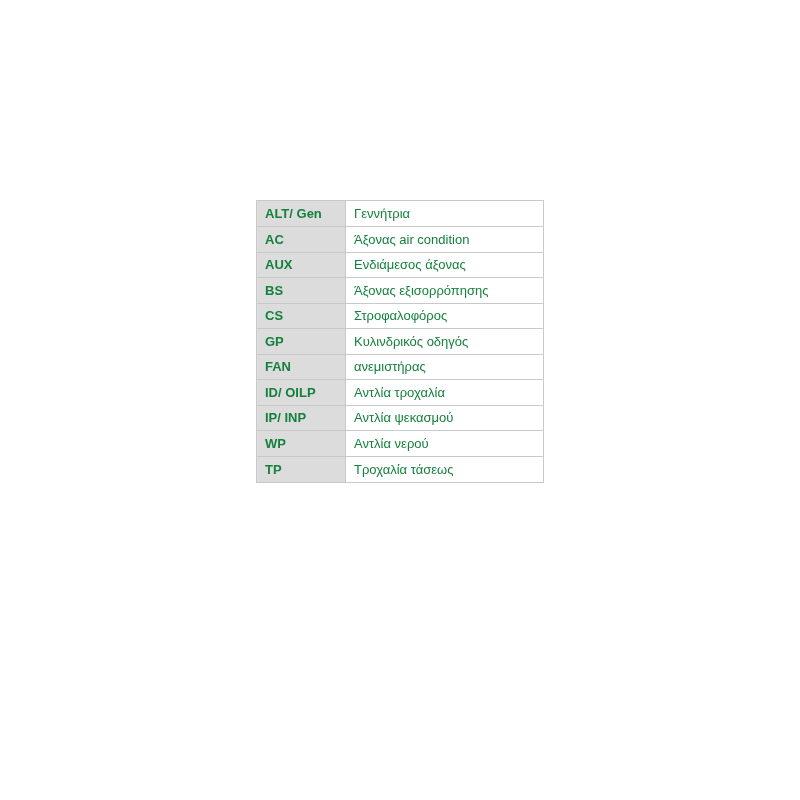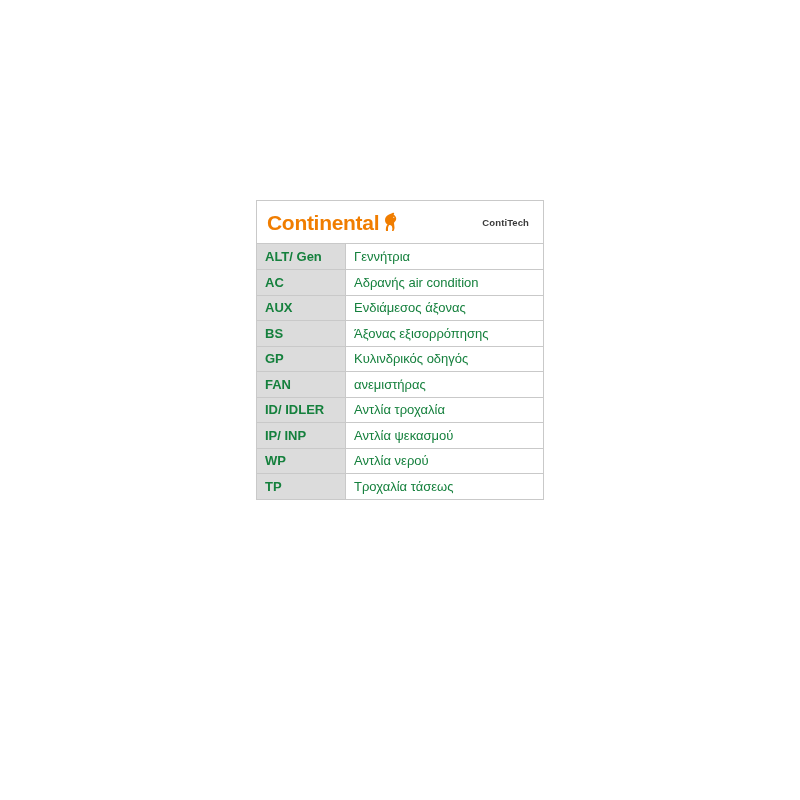--- a/index.html
+++ b/index.html
@@ -108,61 +108,53 @@
     margin-left: 32px;
   }
 </style>
 </head>
 <body>
 
 <div class="page">
 
   <div class="legend-card">
 
-    <div class="legend-header">
-      <div class="brand">
-        <span class="brand-word">Continental</span>
-        <span>
-          <svg class="brand-horse" viewBox="0 0 30 40" xmlns="http://www.w3.org/2000/svg">
-            <path fill="#f07d00" d="M6 38 C5 33 6 28 9 25 C6 23 4 20 4 16 C4 11 7 7 12 5 C14 4 17 3 19 2 C20 1 21 1 22 2 C23 3 22 4 21 5 C23 6 25 8 26 11 C27 14 26 17 24 19 C23 20 22 21 22 22 C22 25 23 28 23 31 C23 34 22 36 21 38 L18 38 C19 35 19 32 18 29 C17 27 15 26 13 26 C11 27 10 30 10 33 C10 35 10 37 10 38 Z"></path>
-            <circle cx="21.5" cy="10.5" r="1.1" fill="#ffffff"></circle>
-          </svg>
-        </span>
-      </div>
-      <span class="sub-brand">ContiTech</span>
-    </div>
 
     <table class="legend-table">
       <tbody>
         <tr>
           <td class="code-cell">ALT/ Gen</td>
           <td class="desc-cell">Γεννήτρια</td>
         </tr>
         <tr>
           <td class="code-cell">AC</td>
-          <td class="desc-cell">Αδρανής air condition</td>
+          <td class="desc-cell">Άξονας air condition</td>
         </tr>
         <tr>
           <td class="code-cell">AUX</td>
           <td class="desc-cell">Ενδιάμεσος άξονας</td>
         </tr>
         <tr>
           <td class="code-cell">BS</td>
           <td class="desc-cell">Άξονας εξισορρόπησης</td>
         </tr>
         <tr>
+          <td class="code-cell">CS</td>
+          <td class="desc-cell">Στροφαλοφόρος</td>
+        </tr>
+        <tr>
           <td class="code-cell">GP</td>
           <td class="desc-cell">Κυλινδρικός οδηγός</td>
         </tr>
         <tr>
           <td class="code-cell">FAN</td>
           <td class="desc-cell">ανεμιστήρας</td>
         </tr>
         <tr>
-          <td class="code-cell">ID/ IDLER</td>
+          <td class="code-cell">ID/ OILP</td>
           <td class="desc-cell">Αντλία τροχαλία</td>
         </tr>
         <tr>
           <td class="code-cell">IP/ INP</td>
           <td class="desc-cell">Αντλία ψεκασμού</td>
         </tr>
         <tr>
           <td class="code-cell">WP</td>
           <td class="desc-cell">Αντλία νερού</td>
         </tr>

